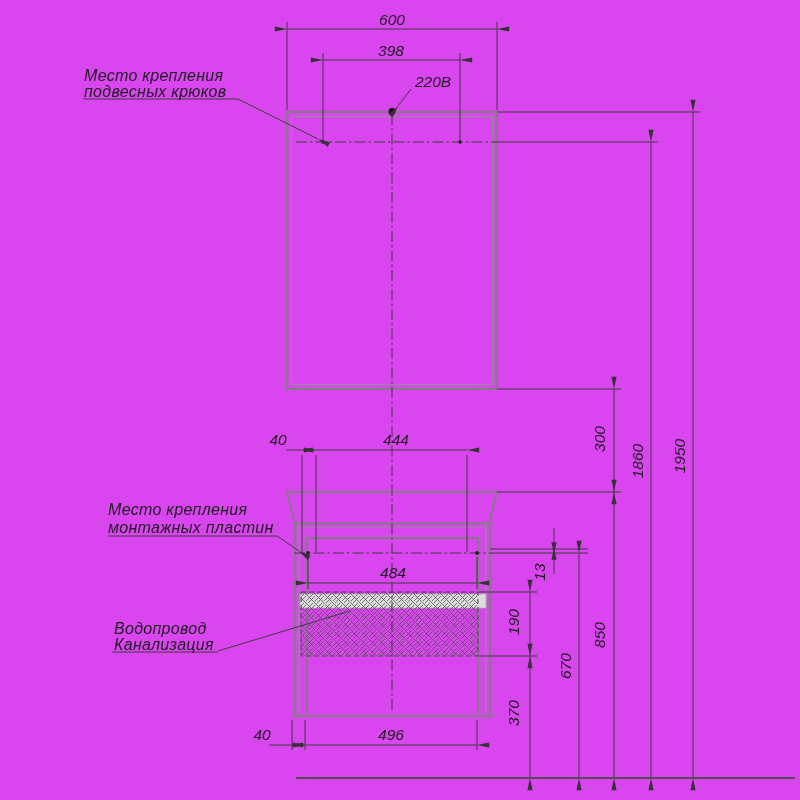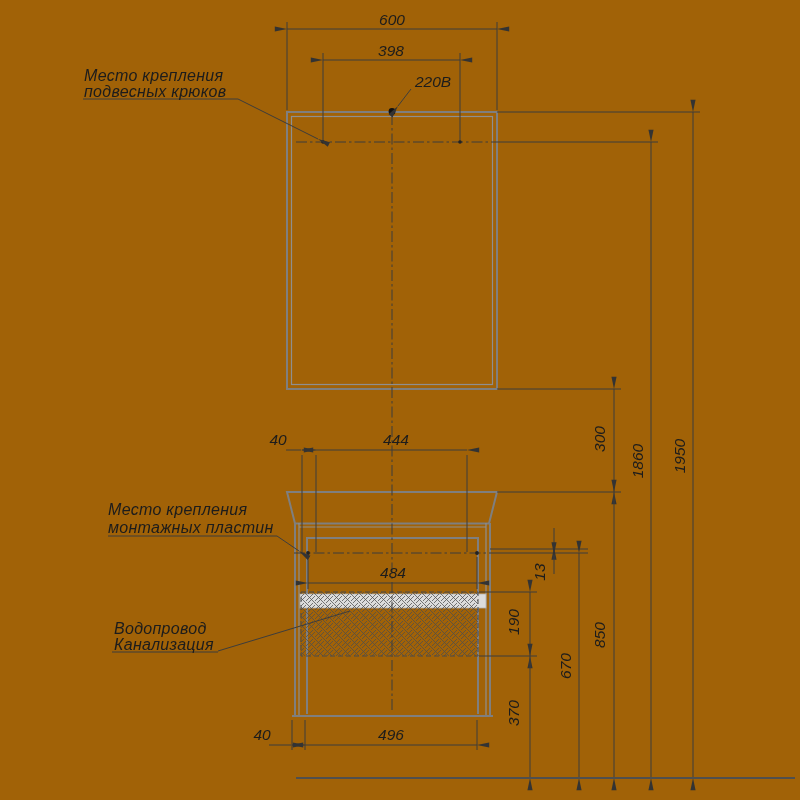--- a/index.html
+++ b/index.html
@@ -1,16 +1,16 @@
 <!DOCTYPE html>
 <html><head>
 <meta charset="utf-8">
 <style>
   html,body{margin:0;padding:0;background:#ffffff;}
-  .stage{position:relative;width:800px;height:800px;background:#a16207;overflow:hidden;
+  .stage{position:relative;width:800px;height:800px;background:#d946ef;overflow:hidden;
          font-family:"Liberation Sans", sans-serif;}
   svg{display:block}
   .obj{stroke:#7f7f7f;stroke-width:2;fill:none;}
   .obj-thin{stroke:#8f8f8f;stroke-width:1.2;fill:none;}
   .dim{stroke:#3d3d3d;stroke-width:1;fill:none;}
   .dashdot{stroke-dasharray:11 3 2.5 3;}
   .hatchborder{stroke:#4a4a4a;stroke-width:1;fill:none;stroke-dasharray:5 3;}
   .lbl{font-family:"Liberation Sans", sans-serif;font-style:italic;fill:#1c1c1c;
        font-size:16px;letter-spacing:0.3px;}
   .num{font-family:"Liberation Sans", sans-serif;font-style:italic;fill:#1c1c1c;

